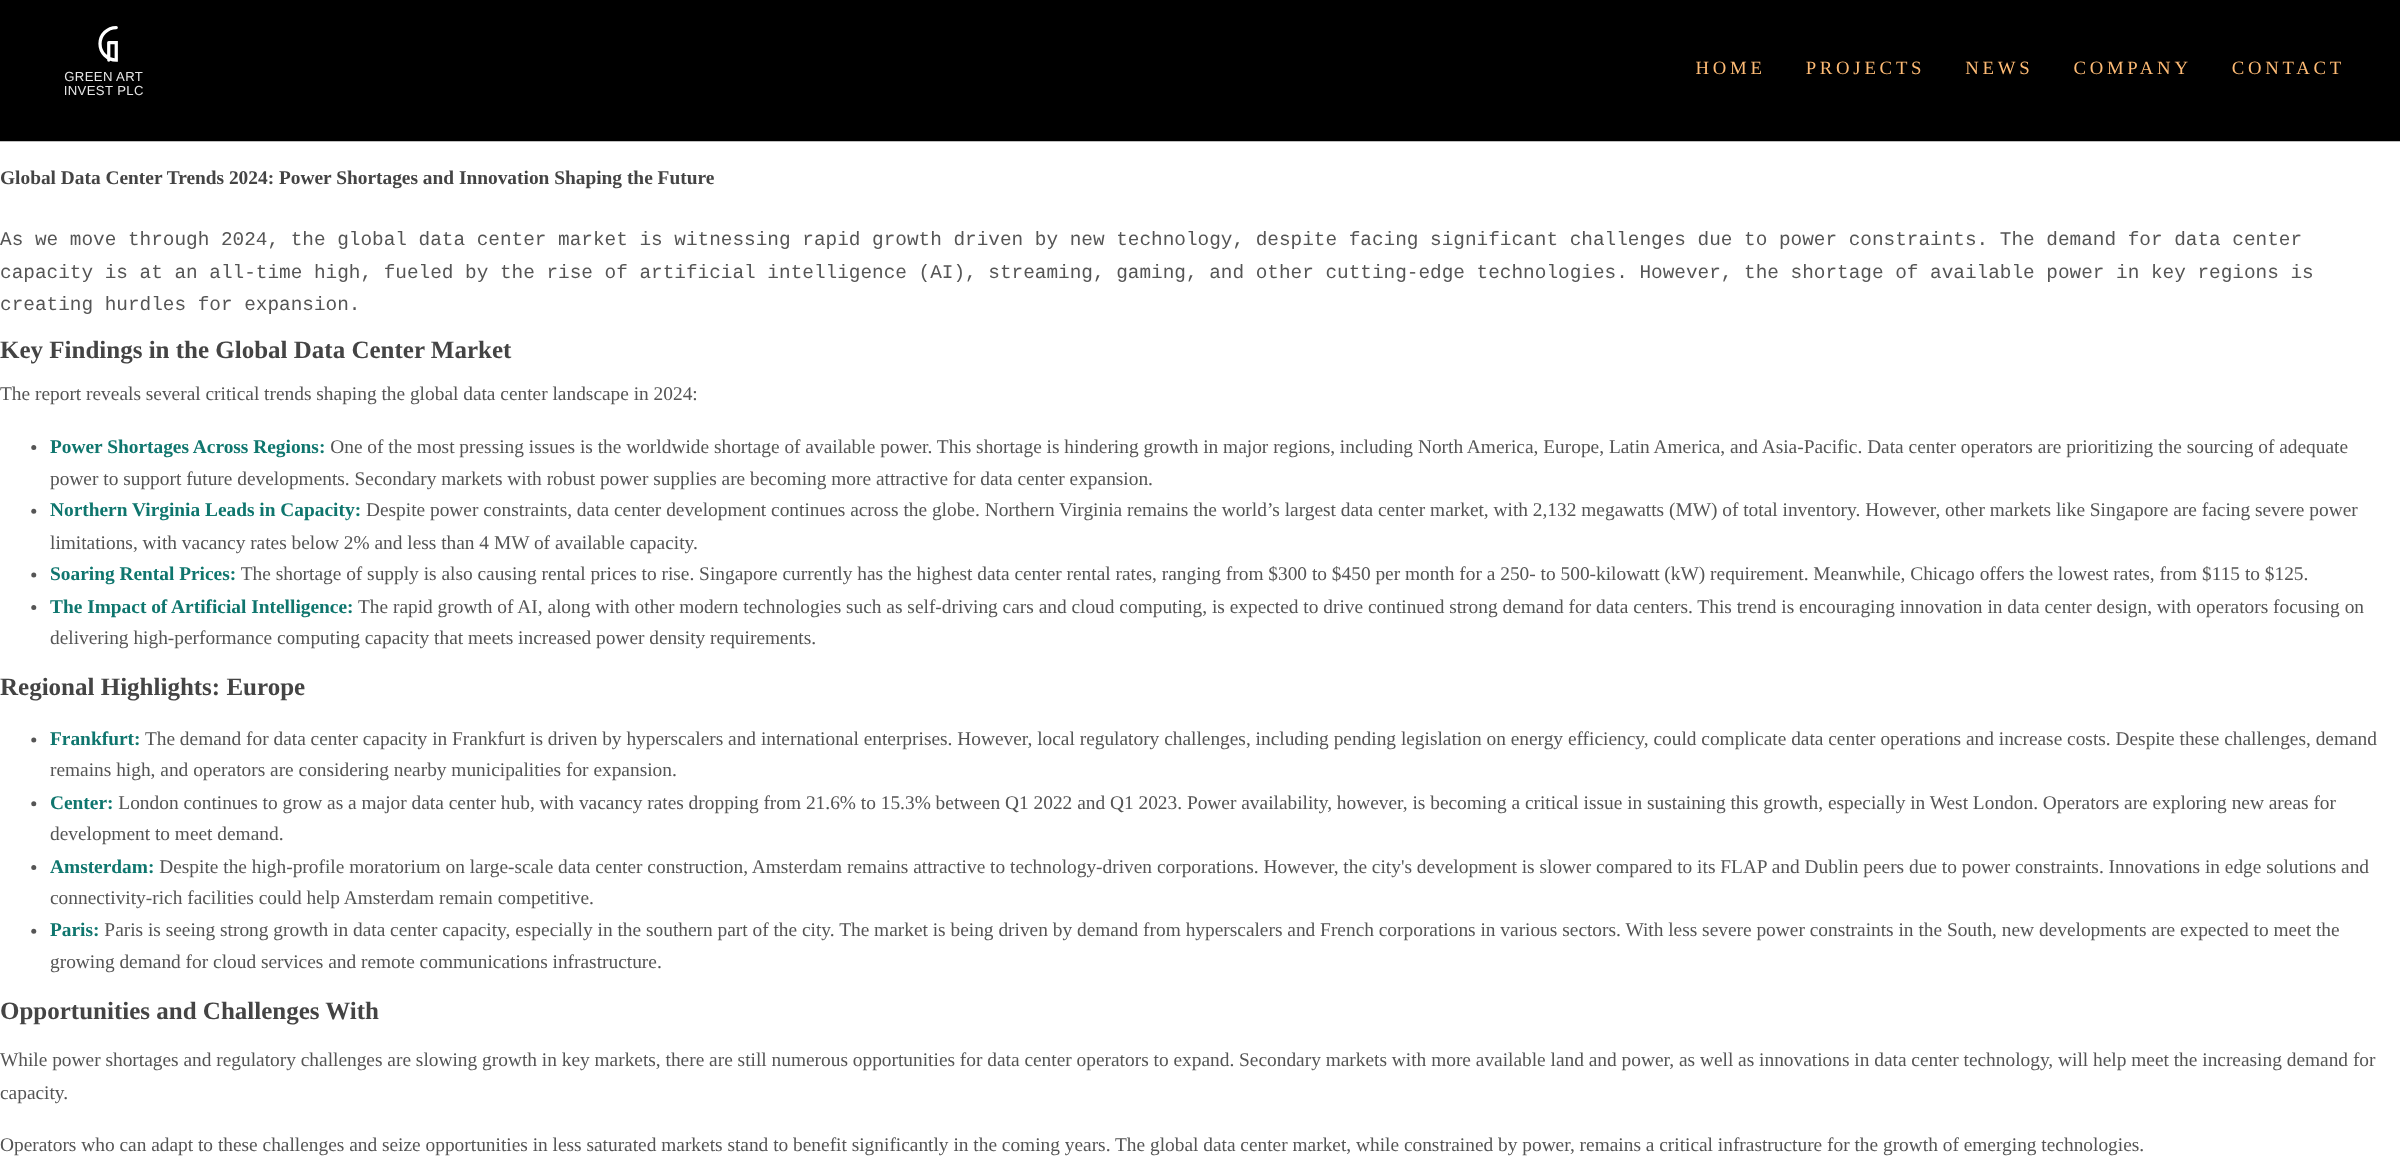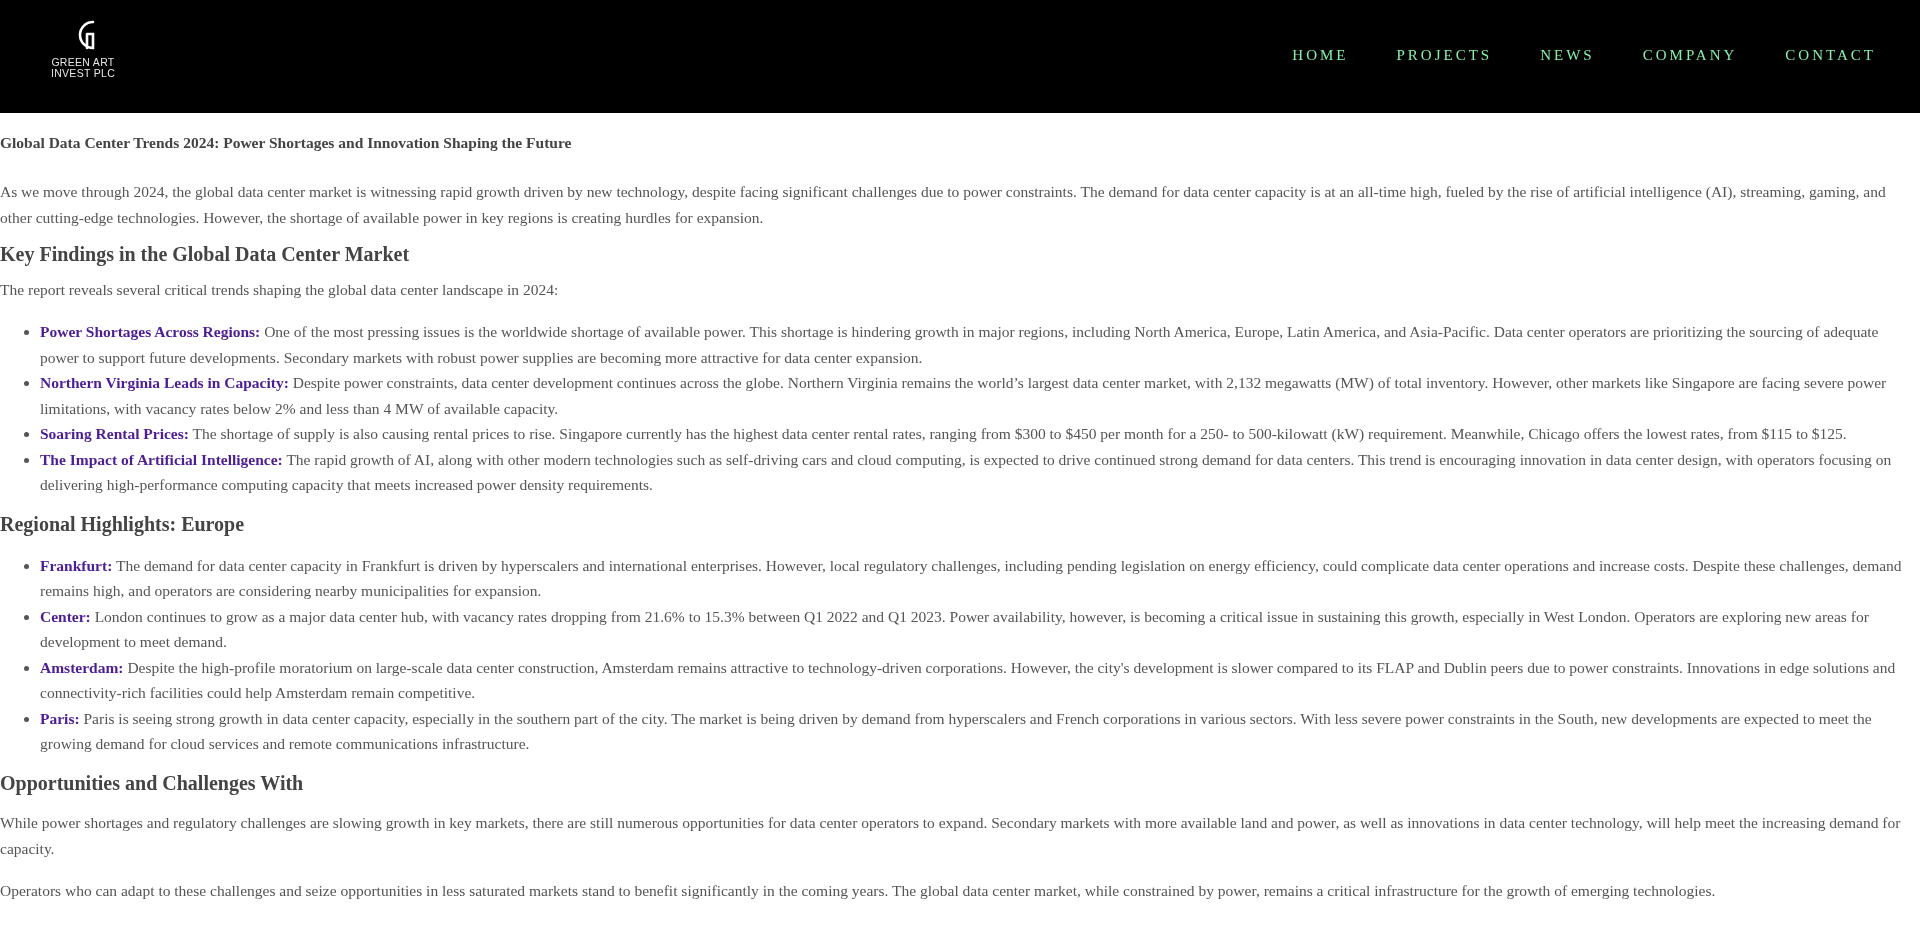--- a/index.html
+++ b/index.html
@@ -2,30 +2,30 @@
 <html><head>
 <meta charset="utf-8">
 <style>
   html, body { margin: 0; padding: 0; background: #ffffff; }
   body { width: 1920px; min-height: 925px; overflow: hidden; font-family: "Liberation Serif", serif; color: #555555; }
   .header { height: 113px; background: #000000; position: relative; }
   .logo { position: absolute; left: 46px; top: 17px; width: 74px; text-align: center; }
   .logo svg { display: block; margin: 0 auto; }
   .logo-text { font-family: "Liberation Sans", sans-serif; color: #e6e6e6; font-size: 10.5px; line-height: 11px; letter-spacing: 0.3px; margin-top: 4px; }
   .nav { position: absolute; right: 44px; top: 47px; display: flex; }
-  .nav a { color: #86efac; font-family: "Liberation Serif", serif; font-size: 15px; letter-spacing: 3px; text-decoration: none; margin-left: 48px; }
+  .nav a { color: #fdba74; font-family: "Liberation Serif", serif; font-size: 15px; letter-spacing: 3px; text-decoration: none; margin-left: 32px; }
   .content { padding: 0; }
   .title { font-weight: bold; font-size: 15.5px; color: #444444; margin: 19px 0 0 0; line-height: 22px; }
   p { font-size: 15.5px; line-height: 26px; margin: 0; }
-  .intro { margin-top: 25px; }
+  .intro { margin-top: 25px; font-family: Liberation Mono, monospace; }
   h2 { font-size: 20px; color: #444444; margin: 10px 0 0 0; line-height: 26px; font-weight: bold; }
   .sub { margin-top: 10px; }
   ul { margin: 16px 0 0 0; padding-left: 40px; }
   li { font-size: 15.5px; line-height: 25.5px; }
-  li b { color: #4c1d95; }
+  li b { color: #0f766e; }
   .h-europe { margin-top: 13px; }
   .h-opps { margin-top: 13px; }
   .opp1 { margin-top: 14px; }
   .opp2 { margin-top: 16px; }
 </style>
 </head>
 <body>
 
 <header class="header">
   <div class="logo">

